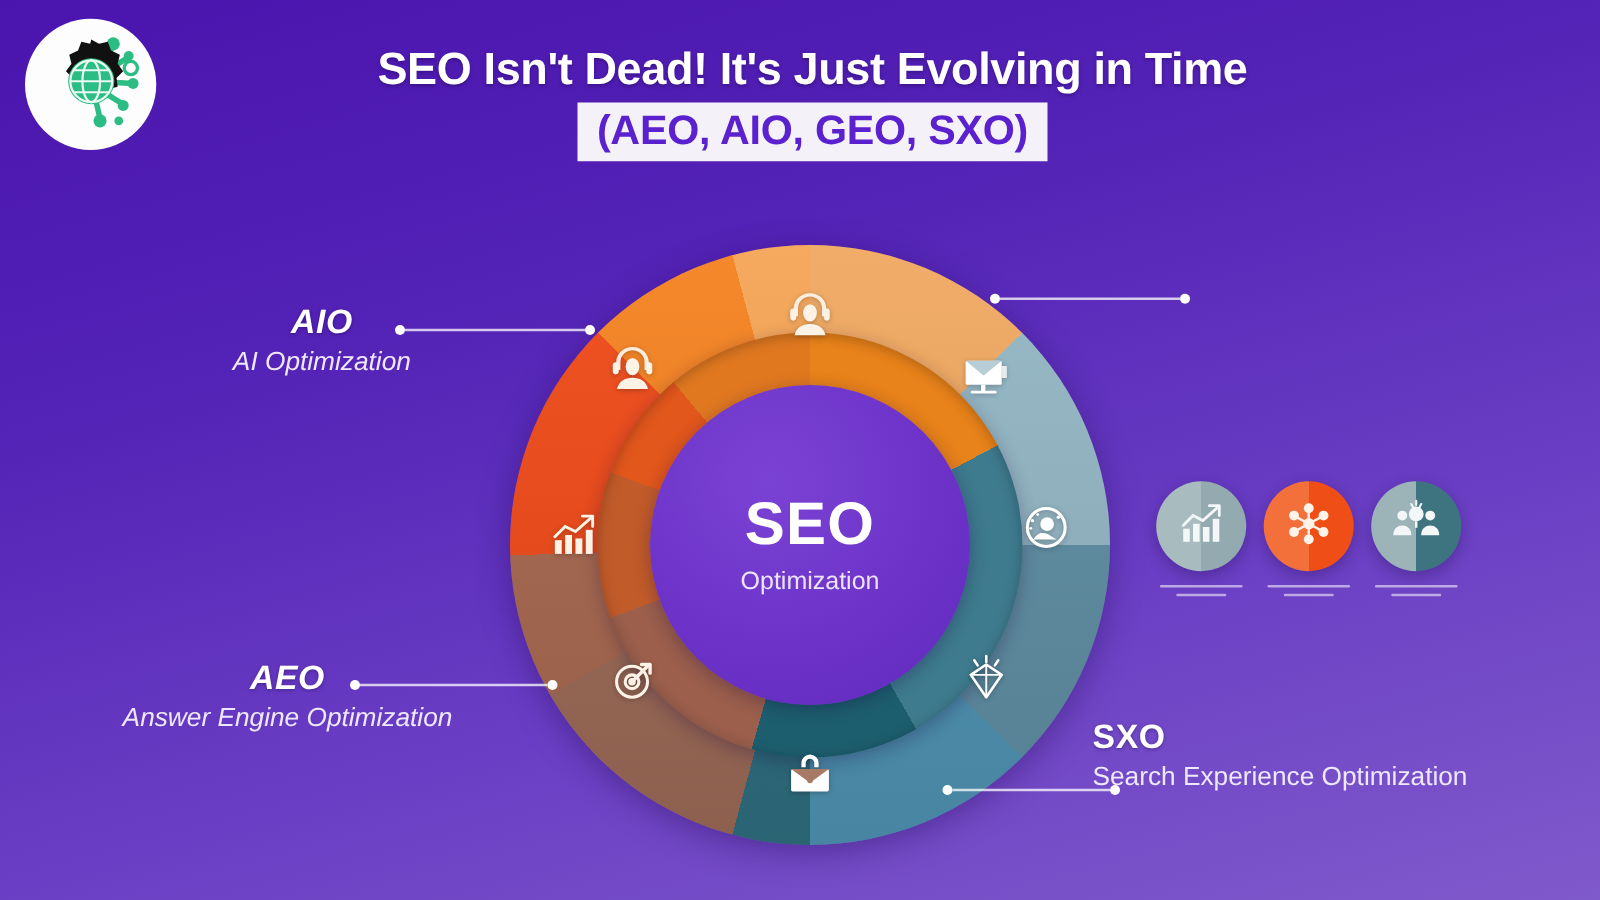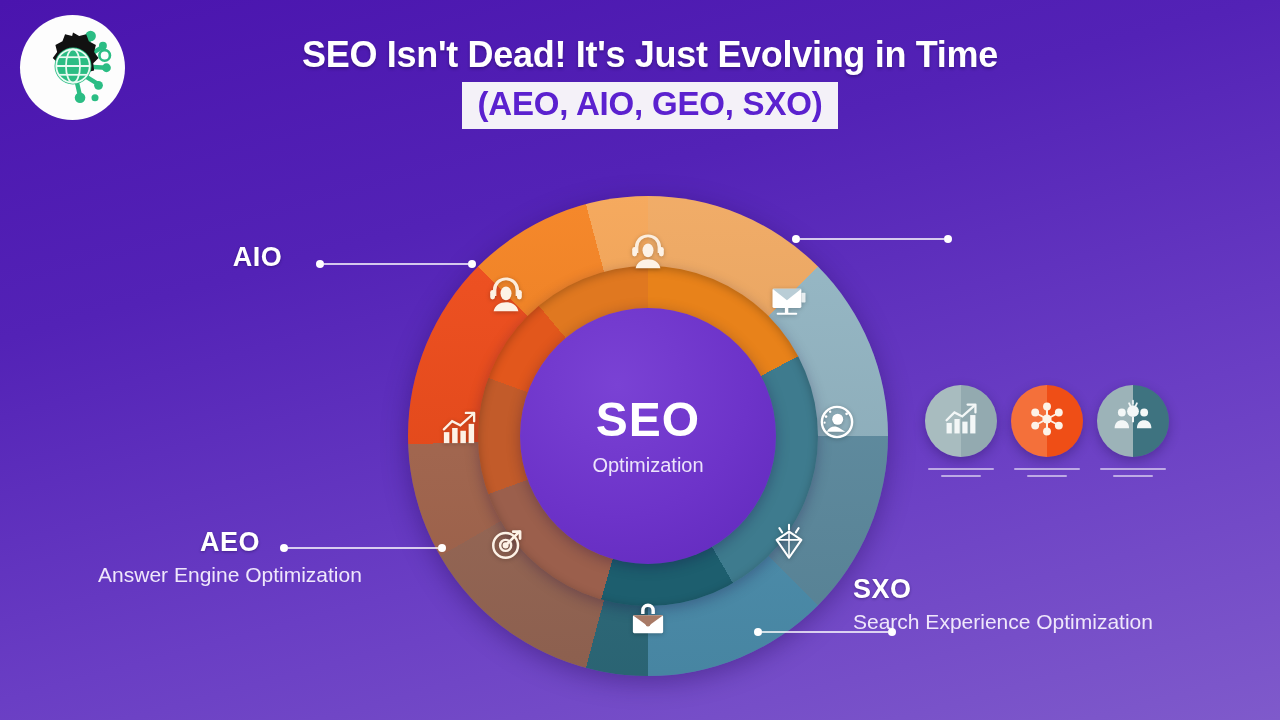--- a/index.html
+++ b/index.html
@@ -82,21 +82,21 @@
     display:flex;align-items:center;justify-content:center;
     filter:drop-shadow(0 1px 2px rgba(0,0,0,.25));
   }
   .ring-icon svg{width:44px;height:44px;display:block;}
 
   
   .lbl{position:absolute;color:#fff;}
   .lbl .code{font-size:27px;font-weight:bold;letter-spacing:.5px;line-height:1.1;text-shadow:0 1px 3px rgba(20,0,60,.4);}
   .lbl .desc{font-size:21px;color:#efe7fb;line-height:1.33;margin-top:3px;font-weight:400;}
   .lbl.right{text-align:left;}
-  .lbl.left{text-align:center;}
+  .lbl.left{text-align:center;font-style:italic;}
 
   .connector{position:absolute;height:12px;display:flex;align-items:center;}
   .connector .bar{height:1.5px;background:rgba(255,255,255,.75);flex:1;}
   .connector .dot{width:8px;height:8px;border-radius:50%;background:#fff;flex:0 0 8px;}
 
   
   #badges{position:absolute;left:925px;top:385px;width:265px;height:100px;}
   .badge{position:absolute;top:0;width:72px;height:72px;border-radius:50%;
     display:flex;align-items:center;justify-content:center;
     box-shadow:0 4px 12px rgba(20,0,60,.3);}
@@ -224,20 +224,21 @@
     </div>
 
     <div id="hub">
       <div id="hub-title">SEO</div>
       <div id="hub-sub">Optimization</div>
     </div>
   </div>
 
   <div class="lbl left" style="left:120px;top:243px;width:275px;">
     <div class="code">AIO</div>
+    <div class="desc">AI Optimization</div>
   </div>
   <div class="connector" style="left:316px;top:258px;width:160px;">
     <span class="dot"></span>
     <span class="bar"></span>
     <span class="dot"></span>
   </div>
 
   <div class="connector" style="left:792px;top:233px;width:160px;">
     <span class="dot"></span>
     <span class="bar"></span>
@@ -247,21 +248,21 @@
   <div class="lbl left" style="left:90px;top:528px;width:280px;">
     <div class="code">AEO</div>
     <div class="desc">Answer Engine Optimization</div>
   </div>
   <div class="connector" style="left:280px;top:542px;width:166px;">
     <span class="dot"></span>
     <span class="bar"></span>
     <span class="dot"></span>
   </div>
 
-  <div class="lbl right" style="left:853px;top:575px;width:300px;">
+  <div class="lbl right" style="left:874px;top:575px;width:300px;">
     <div class="code">SXO</div>
     <div class="desc">Search Experience Optimization</div>
   </div>
   <div class="connector" style="left:754px;top:626px;width:142px;">
     <span class="dot"></span>
     <span class="bar"></span>
     <span class="dot"></span>
   </div>
 
   <div id="badges">

